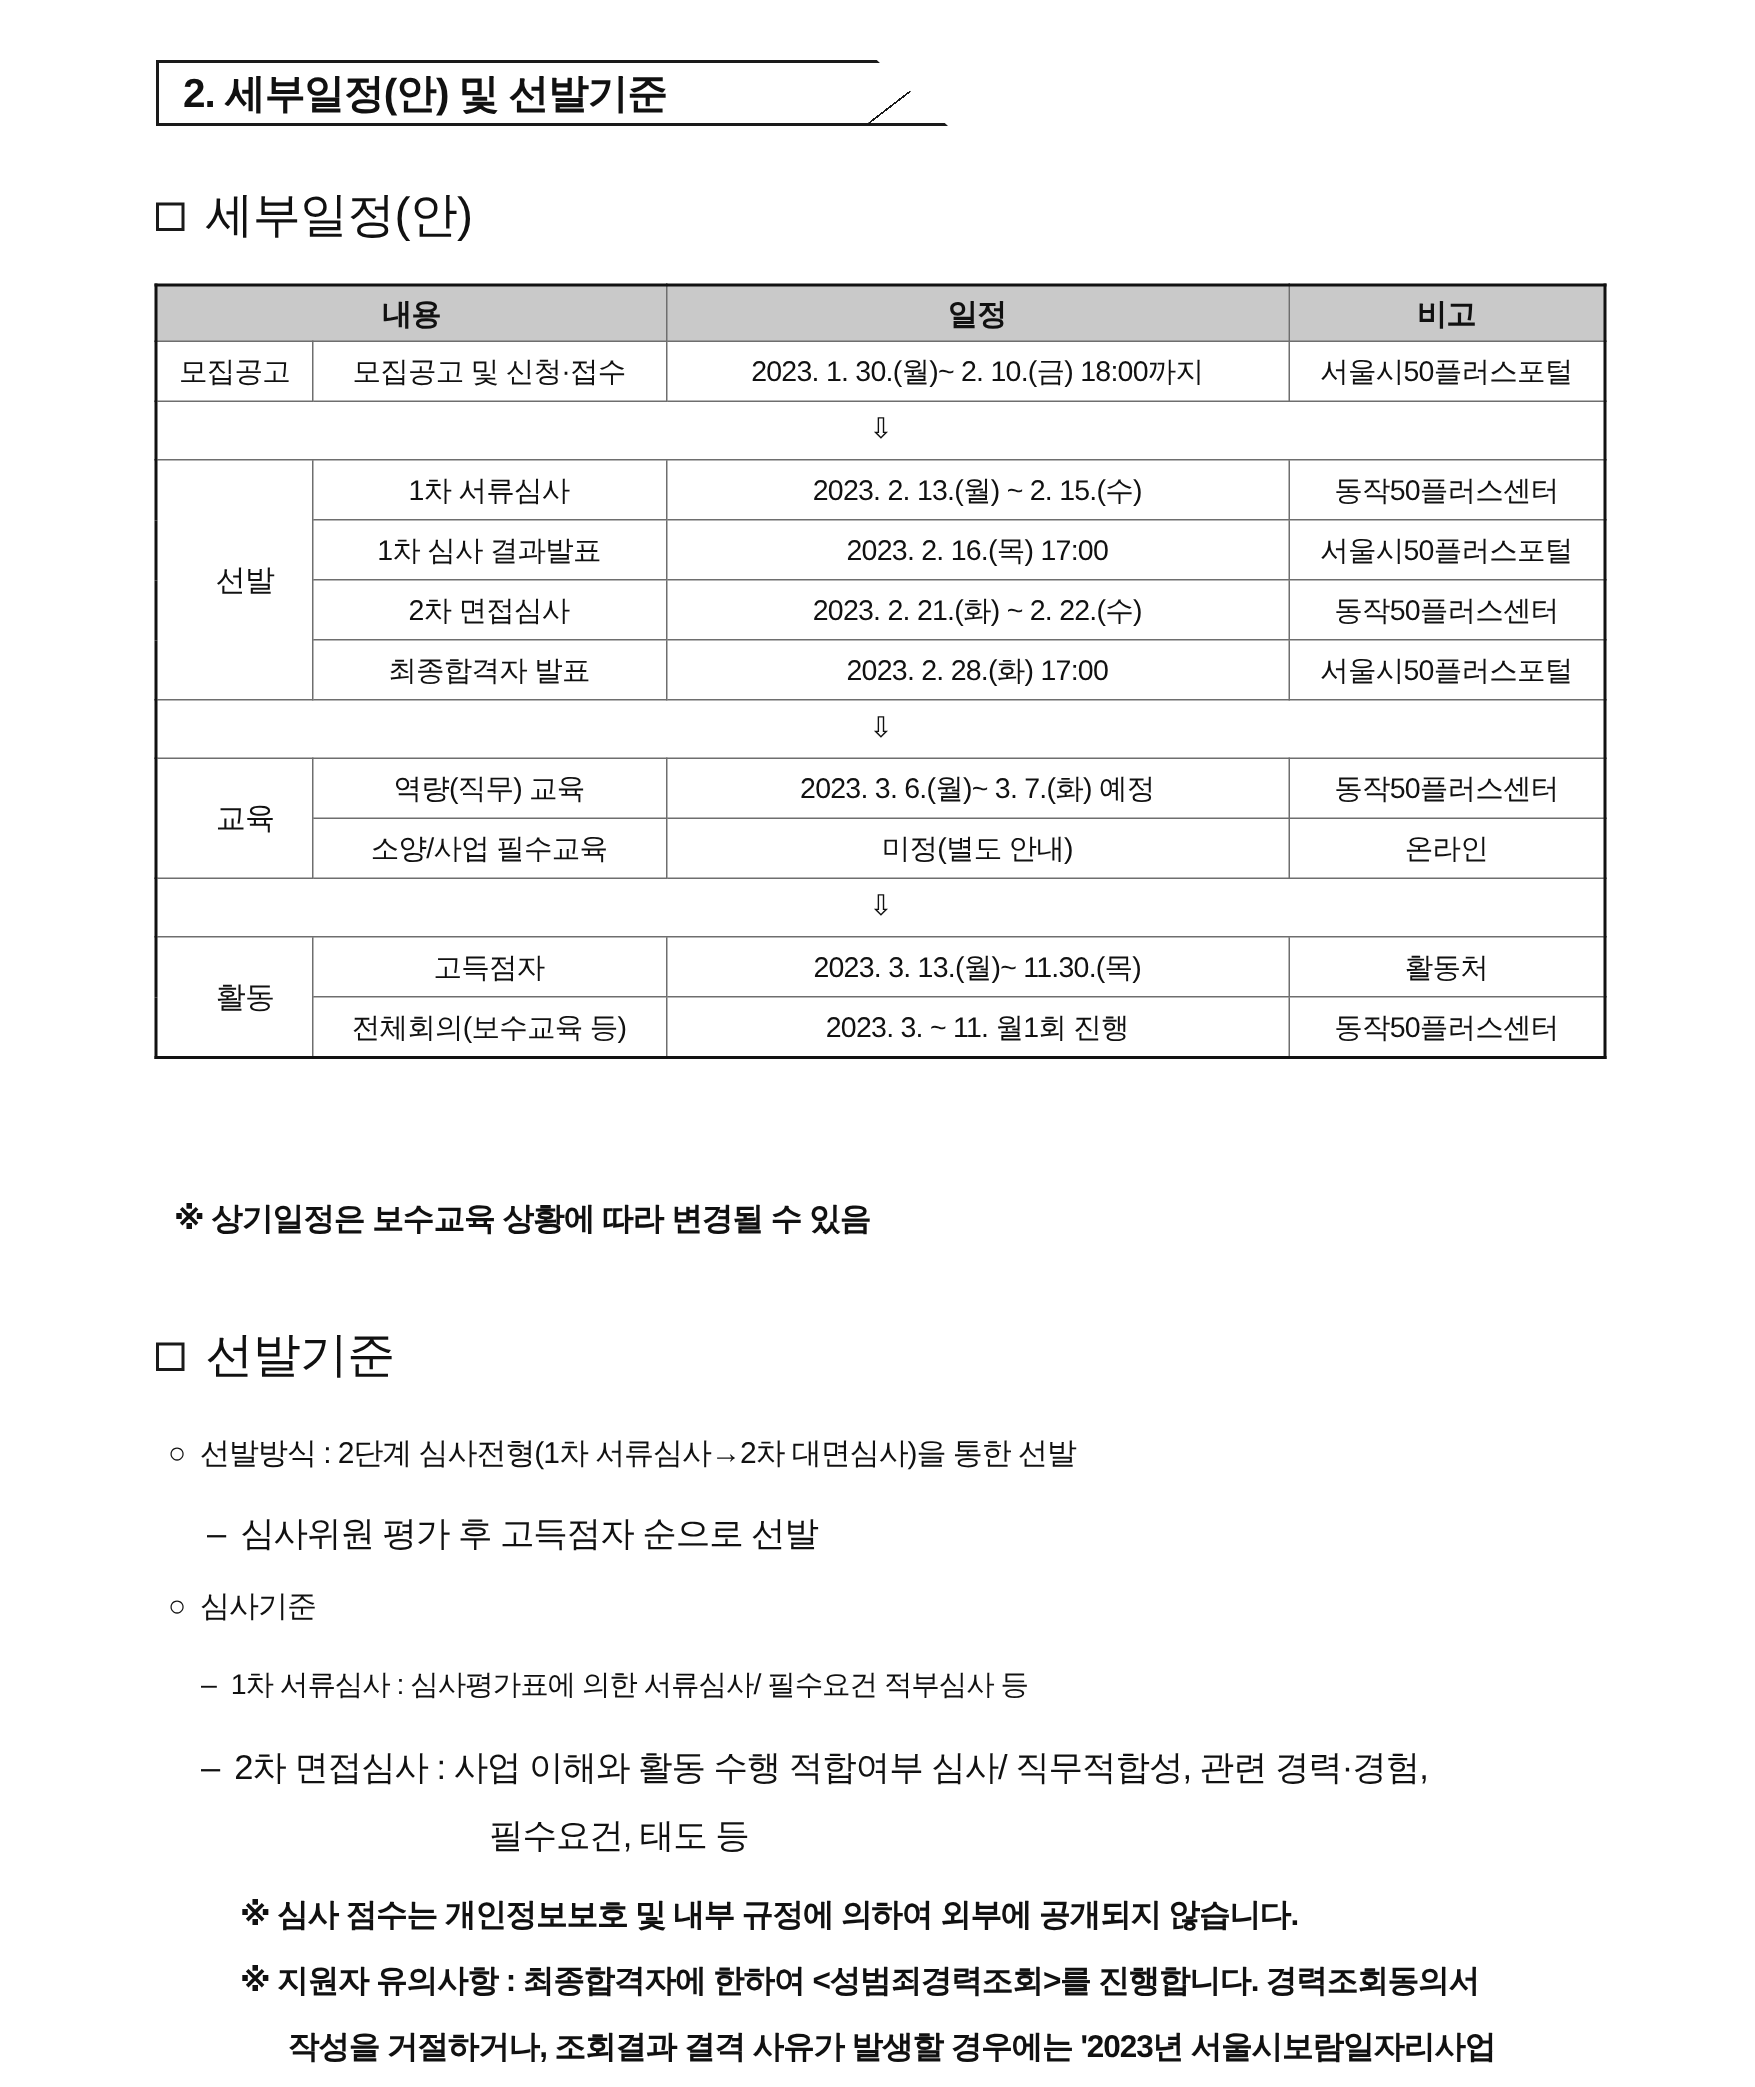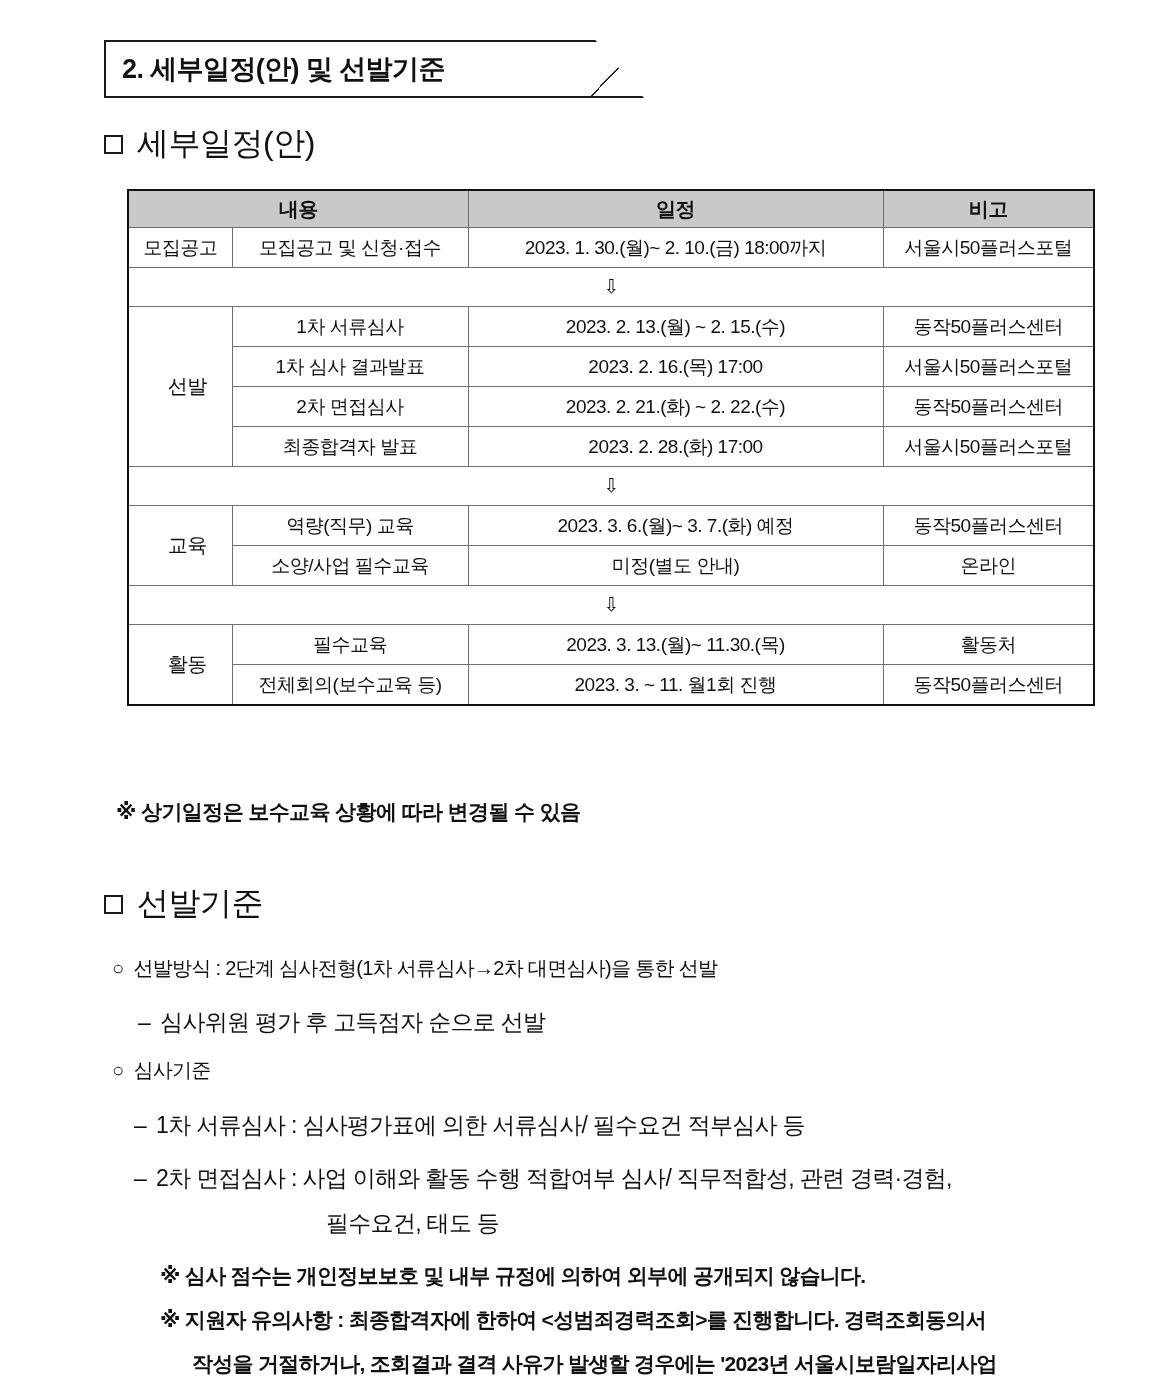--- a/index.html
+++ b/index.html
@@ -15,22 +15,21 @@
     position: relative;
     overflow: hidden;
   }
 
   
   .title-wrap {
     position: absolute;
     left: 104px;
     top: 40px;
     width: 528px;
-    height: 58px;
-    padding-left: 12px;
+    height: 44px;
   }
   .title-shape {
     position: absolute;
     inset: 0;
     background: #ffffff;
     border: 2.5px solid #1a1a1a;
     box-sizing: border-box;
     
     clip-path: polygon(0 0, 91% 0, 100% 100%, 0 100%);
   }
@@ -91,21 +90,20 @@
   table.schedule td, table.schedule th {
     border: 1px solid #6e6e6e;
     padding: 0;
     text-align: center;
     vertical-align: middle;
     letter-spacing: -0.5px;
     white-space: nowrap;
   }
   table.schedule {
     border: 2px solid #111111;
-    margin-left: 24px;
   }
   .hdr th {
     background: #c9c9c9;
     font-weight: bold;
     font-size: 20px;
     height: 36px;
     border-top: 2px solid #111111;
     border-bottom: 1px solid #111111;
   }
   .row-cell { height: 39px; }
@@ -149,21 +147,21 @@
     letter-spacing: -0.7px;
     white-space: nowrap;
   }
   .bullet-line .mk {
     display: inline-block;
     margin-right: 10px;
   }
   #b-method   { left: 112px; top: 955px; }
   #b-method-s { left: 138px; top: 1007px; font-size: 23px; }
   #b-criteria { left: 112px; top: 1057px; }
-  #b-c1       { left: 134px; top: 1110px; font-size: 23px; }
+  #b-c1       { left: 134px; top: 1110px; font-size: 19px; }
   #b-c2       { left: 134px; top: 1163px; font-size: 23px; }
   #b-c2b      { left: 326px; top: 1208px; font-size: 23px; }
 
   .foot-line {
     position: absolute;
     font-size: 21px;
     letter-spacing: -0.7px;
     white-space: nowrap;
     font-weight: bold;
   }
@@ -241,21 +239,21 @@
       <tr>
         <td class="row-cell">소양/사업 필수교육</td>
         <td class="row-cell">미정(별도 안내)</td>
         <td class="row-cell">온라인</td>
       </tr>
       <tr class="arrow-row">
         <td colspan="4"><span class="arrow-glyph">⇩</span></td>
       </tr>
       <tr>
         <td rowspan="2" class="row-cell cat-cell">활동</td>
-        <td class="row-cell">필수교육</td>
+        <td class="row-cell">고득점자</td>
         <td class="row-cell">2023. 3. 13.(월)~ 11.30.(목)</td>
         <td class="row-cell">활동처</td>
       </tr>
       <tr>
         <td class="row-cell">전체회의(보수교육 등)</td>
         <td class="row-cell">2023. 3. ~ 11. 월1회 진행</td>
         <td class="row-cell">동작50플러스센터</td>
       </tr>
     </tbody>
 </table>

